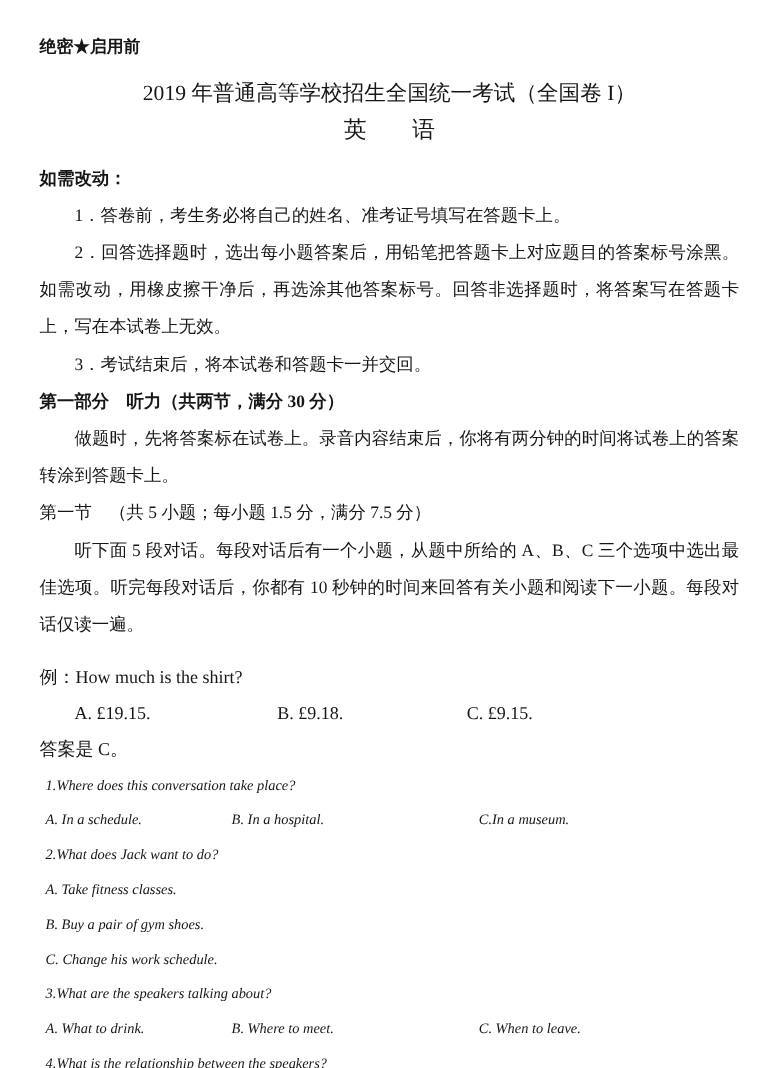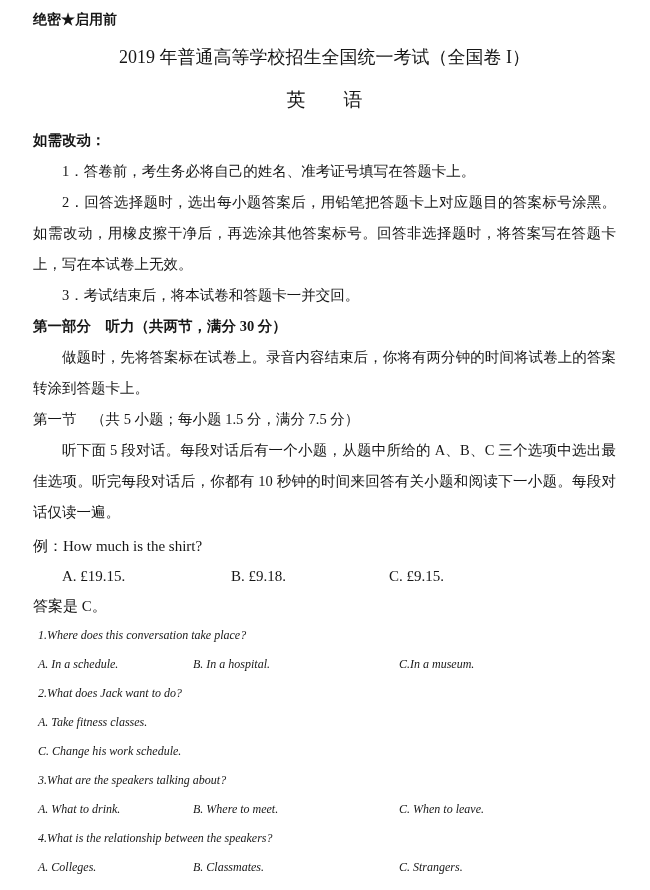--- a/index.html
+++ b/index.html
@@ -1,31 +1,31 @@
 <!DOCTYPE html>
 <html><head>
 <meta charset="utf-8">
 <style>
   html,body{margin:0;padding:0;background:#ffffff;}
   .page{
     width:650px;height:890px;box-sizing:border-box;
     background:#ffffff;color:#161616;
     font-family:"Liberation Serif","DejaVu Serif",serif;
-    padding:11px 34px 0 33px;
+    padding:31px 34px 0 33px;
     overflow:hidden;position:relative;
   }
   .classified{font-size:14px;font-weight:bold;line-height:18px;}
   .title{font-size:18px;font-weight:normal;text-align:center;margin:16px 0 0 0;line-height:24px;}
-  .subject{font-size:19px;font-weight:normal;text-align:center;margin:19px 0 0 0;line-height:24px;}
+  .subject{font-size:19px;font-weight:normal;text-align:center;margin:8px 0 0 0;line-height:24px;}
   .cn-block{margin-top:13px;}
   .cn{font-size:14.5px;line-height:31px;}
   .bold{font-weight:bold;}
   .para{margin:0;text-indent:2em;text-align:justify;}
   .hline{margin:0;}
-  .example{margin-top:3px;}
+  .example{margin-top:13px;}
   .exline{font-size:15px;line-height:30px;margin:0;}
   .opt-row{display:flex;}
   .ex-opts{padding-left:29px;}
   .ex-a{width:169px;}
   .ex-b{width:158px;}
   .ex-c{flex:1;}
   .qa{padding-left:5px;}
   .qline{font-size:12px;line-height:29px;margin:0;font-style:italic;}
   .col-a{width:155px;}
   .col-b{width:182px;}
@@ -70,20 +70,21 @@
 
       <p class="qline">1.Where does this conversation take place?</p>
       <div class="opt-row qline">
         <span class="col-a">A. In a schedule.</span>
         <span class="col-b">B. In a hospital.</span>
         <span class="col-c">C.In a museum.</span>
       </div>
 
       <p class="qline">2.What does Jack want to do?</p>
       <p class="qline">A. Take fitness classes.</p>
+      <p class="qline">B. Buy a pair of gym shoes.</p>
       <p class="qline">C. Change his work schedule.</p>
 
       <p class="qline">3.What are the speakers talking about?</p>
       <div class="opt-row qline">
         <span class="col-a">A. What to drink.</span>
         <span class="col-b">B. Where to meet.</span>
         <span class="col-c">C. When to leave.</span>
       </div>
 
       <p class="qline">4.What is the relationship between the speakers?</p>

